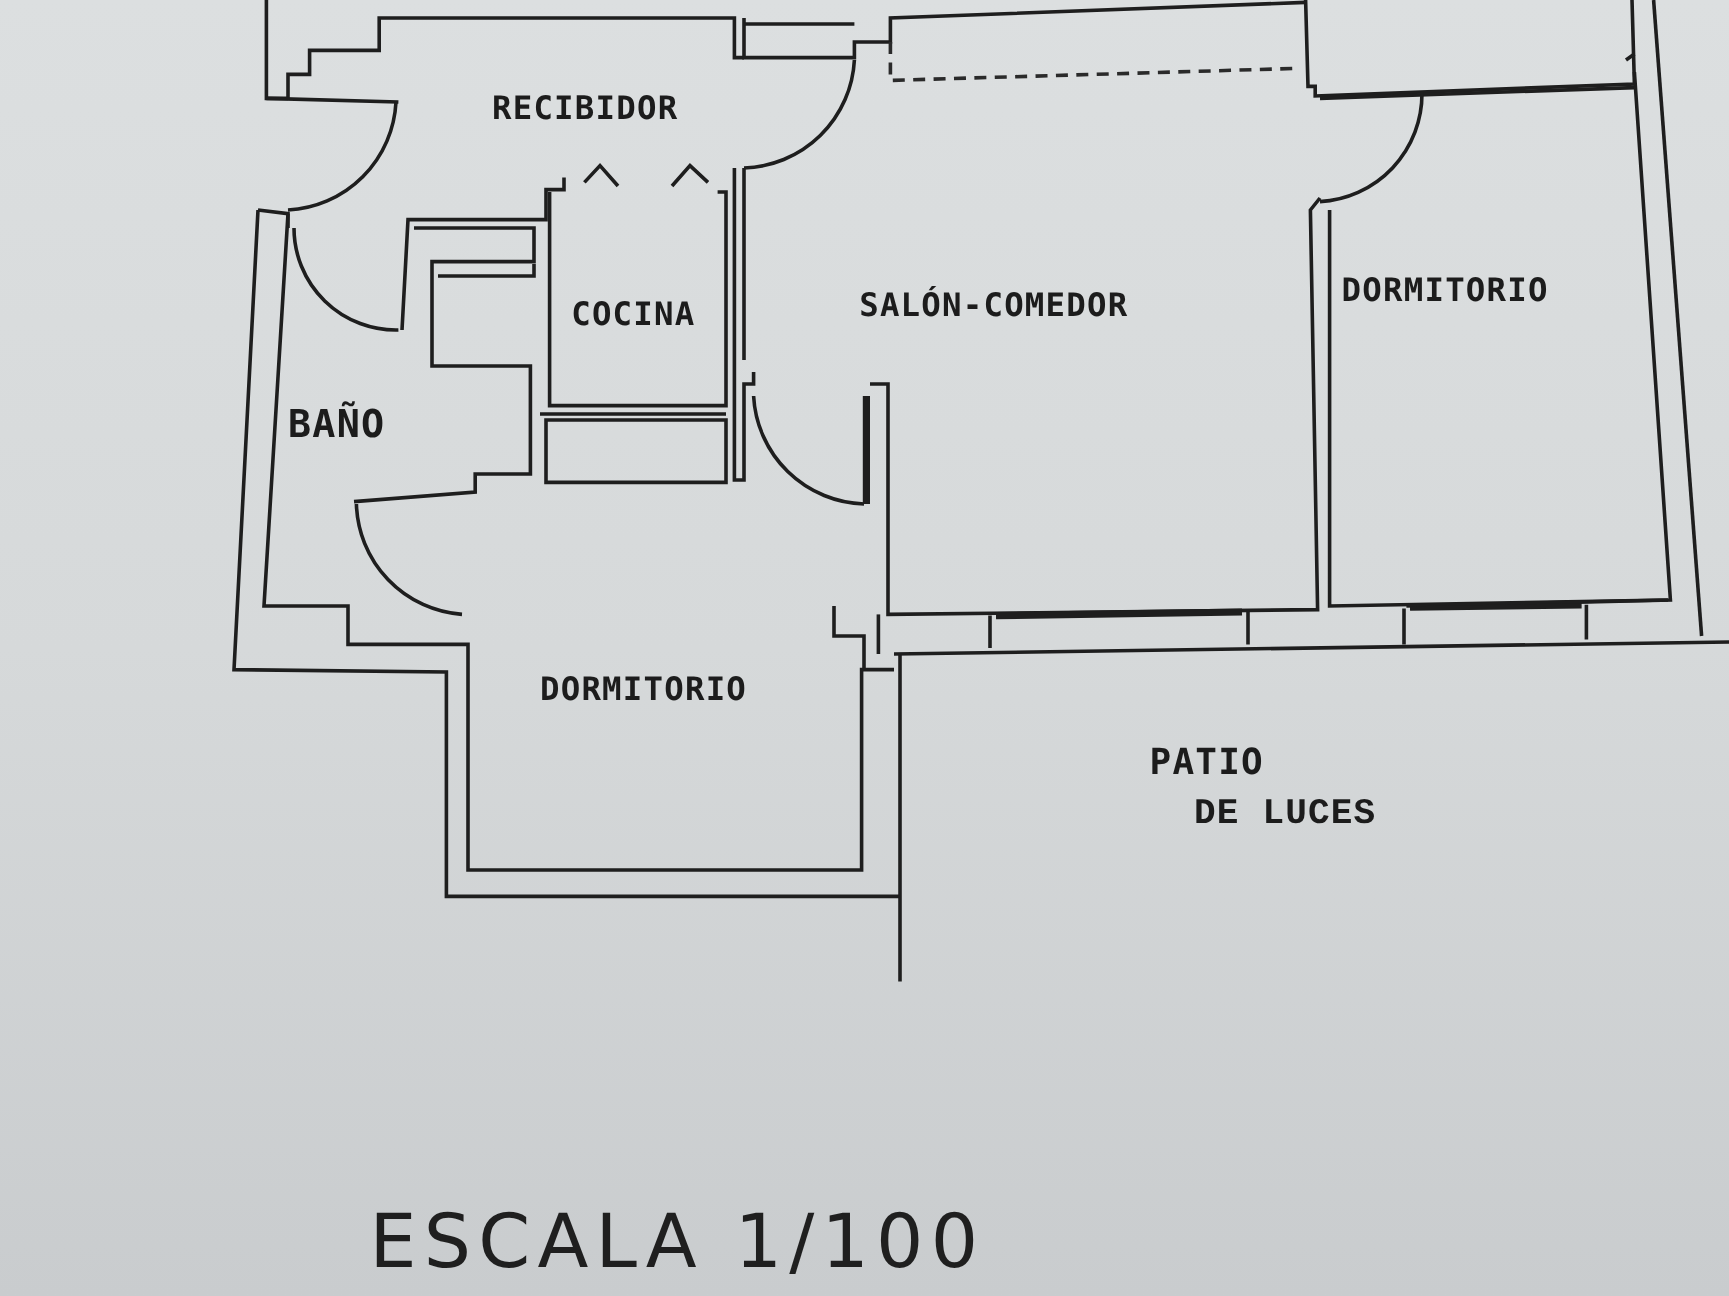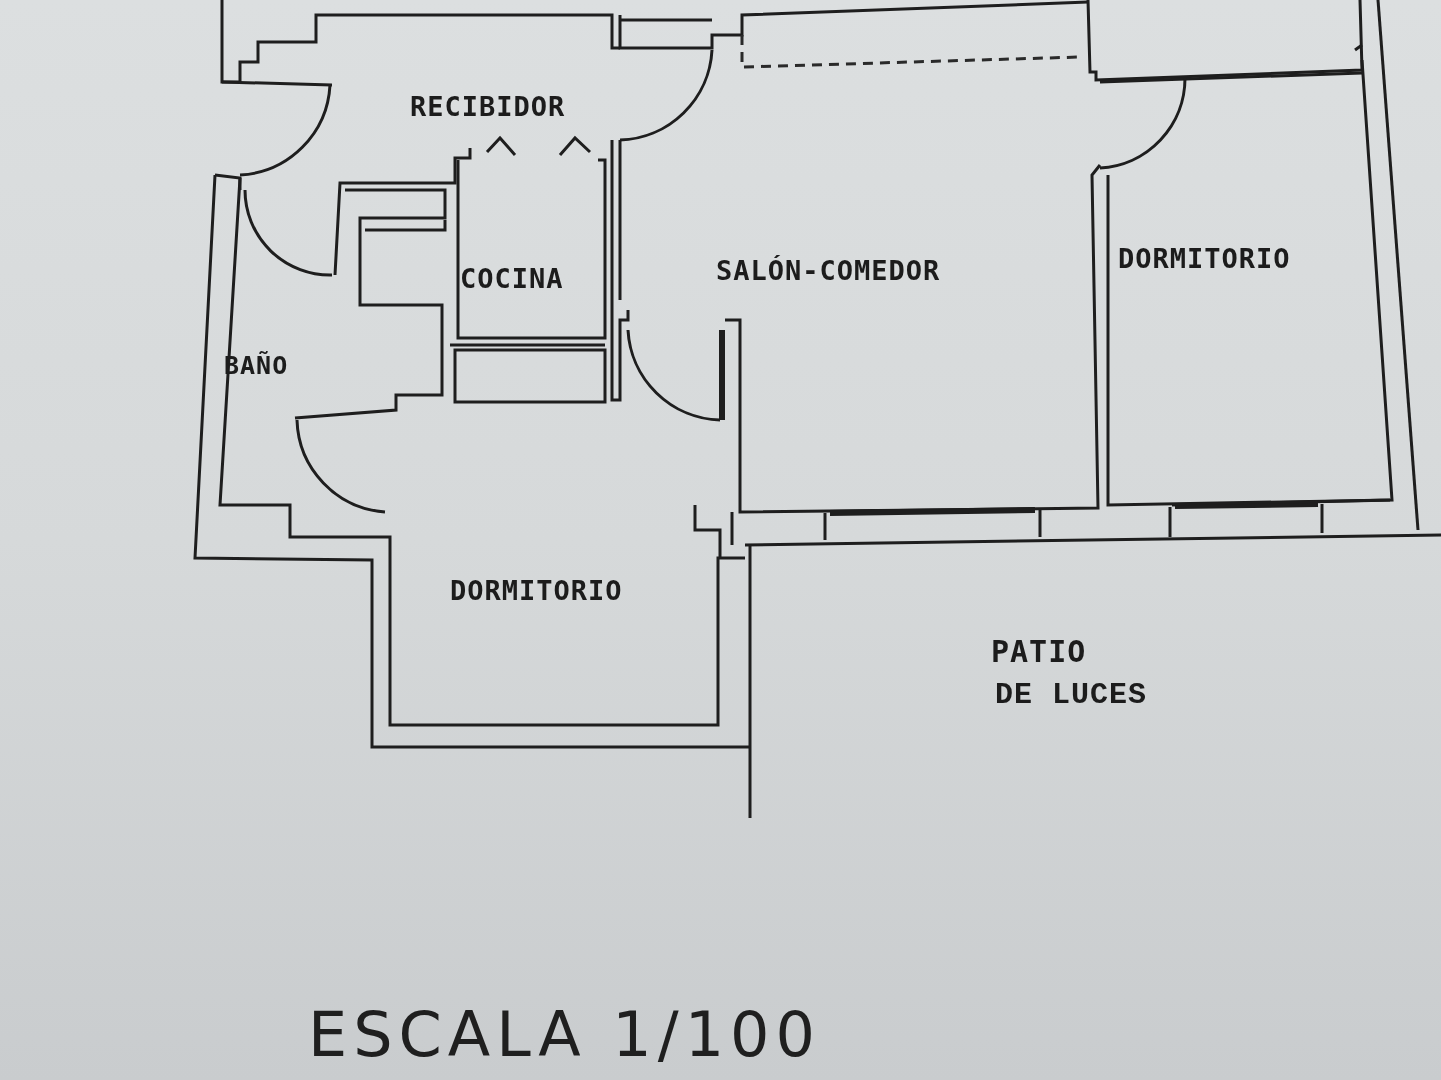--- a/index.html
+++ b/index.html
@@ -10,21 +10,21 @@
       font-family: "DejaVu Sans Mono", "Liberation Mono", monospace;
     }
     #plan { position: absolute; left: 0; top: 0; }
     .wall { fill: none; stroke: #1e1e1e; stroke-width: 3; stroke-linejoin: miter; }
     .thick { fill: none; stroke: #1e1e1e; stroke-width: 6; }
     .dash { fill: none; stroke: #2a2a2a; stroke-width: 3; stroke-dasharray: 10 7; }
     .door { fill: none; stroke: #1e1e1e; stroke-width: 3; }
     .label {
       position: absolute; color: #1c1c1c; font-weight: bold;
       font-family: "DejaVu Sans Mono", "Liberation Mono", monospace;
-      font-size: 27px; letter-spacing: 1px; white-space: nowrap; line-height: 1; margin-top: 16px;
+      font-size: 27px; letter-spacing: 1px; white-space: nowrap; line-height: 1;
     }
     .scale {
       position: absolute; left: 308px; top: 1004px;
       font-family: "DejaVu Sans", "Liberation Sans", sans-serif;
       font-size: 62px; font-weight: normal; color: #1f1f1f; letter-spacing: 6px;
       line-height: 1; white-space: nowrap;
     }
   </style>
 </head>
 <body>
@@ -79,21 +79,21 @@
     <path class="door" d="M245 190 A85 85 0 0 0 332 275"></path>
     <path class="door" d="M712 50 A95 95 0 0 1 620 140"></path>
     <path class="door" d="M1185 78 A90 90 0 0 1 1100 168"></path>
     <path class="door" d="M628 330 A95 95 0 0 0 720 420"></path>
     <path class="door" d="M297 420 A95 95 0 0 0 385 512"></path>
     <path class="door" d="M487 152 L500 138 L515 155 M560 155 L575 138 L590 152"></path>
   </g>
 </svg>
 
 <div class="label" style="left:410px; top:77px;">RECIBIDOR</div>
-<div class="label" style="left:460px; top:249px;">COCINA</div>
-<div class="label" style="left:224px; top:337px; font-size:25px;">BAÑO</div>
+<div class="label" style="left:476px; top:249px;">COCINA</div>
+<div class="label" style="left:240px; top:337px; font-size:32px;">BAÑO</div>
 <div class="label" style="left:716px; top:241px;">SALÓN-COMEDOR</div>
 <div class="label" style="left:1118px; top:229px;">DORMITORIO</div>
 <div class="label" style="left:450px; top:561px;">DORMITORIO</div>
-<div class="label" style="left:991px; top:621px; font-size:30px;">PATIO</div>
+<div class="label" style="left:958px; top:621px; font-size:30px;">PATIO</div>
 <div class="label" style="left:995px; top:664px; font-size:30px;font-family:Liberation Mono, monospace;">DE LUCES</div>
 
 <div class="scale">ESCALA 1/100</div>
 
 </body></html>

